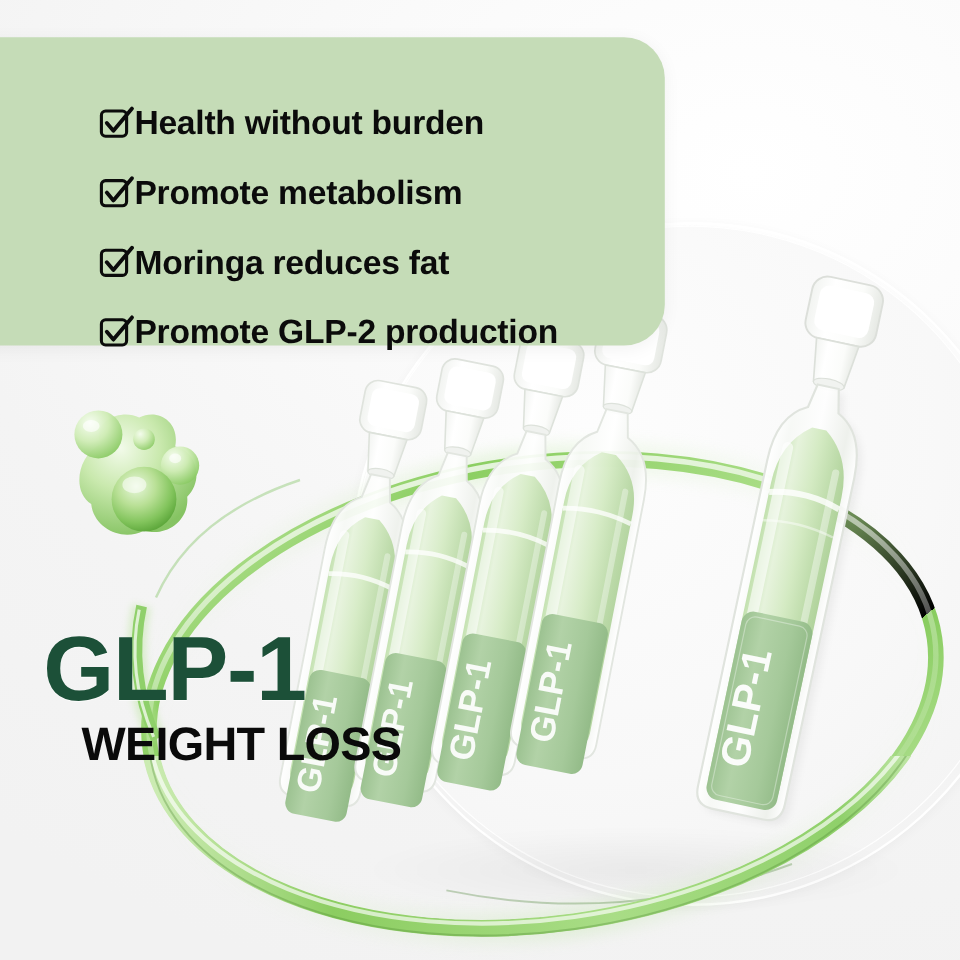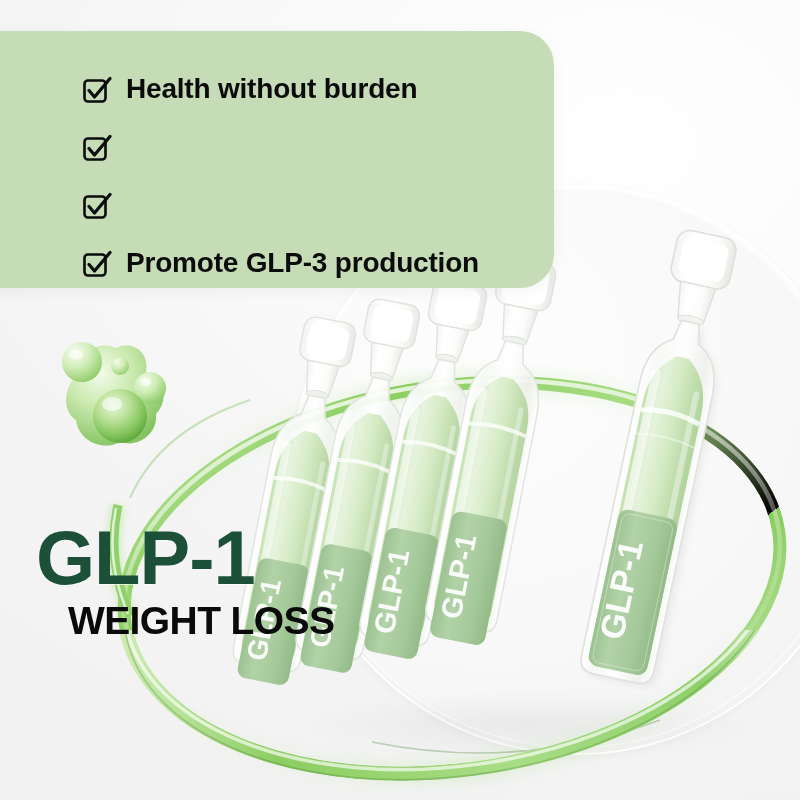--- a/index.html
+++ b/index.html
@@ -76,22 +76,21 @@
   .panel-list {
     position: absolute;
     left: 122px;
     top: 44px;
     display: flex;
     flex-direction: column;
     gap: 16px;
   }
   .feature-row {
     display: flex;
-    align-items: flex-start;
-    gap: 14px;
+    align-items: flex-end;
     height: 42px;
   }
   .chk { width: 30px; height: 30px; flex: 0 0 30px; position: relative; }
   .feature-text {
     font-size: 28px;
     font-weight: 700;
     color: #0b0b0b;
     letter-spacing: -0.2px;
     white-space: nowrap;
     line-height: 1;
@@ -371,39 +370,41 @@
         <span class="feature-text">Health without burden</span>
       </div>
 
       <div class="feature-row">
         <span class="chk">
           <svg width="30" height="30" viewBox="0 0 30 30">
             <rect x="2.5" y="5.5" width="21" height="21" rx="3.5" fill="none" stroke="#0b0b0b" stroke-width="2.6"></rect>
             <path d="M7 15.5 L12.5 22 L28 3.5" fill="none" stroke="#0b0b0b" stroke-width="3.2" stroke-linecap="round" stroke-linejoin="round"></path>
           </svg>
         </span>
+        <span class="feature-text">Promote metabolism</span>
       </div>
 
       <div class="feature-row">
         <span class="chk">
           <svg width="30" height="30" viewBox="0 0 30 30">
             <rect x="2.5" y="5.5" width="21" height="21" rx="3.5" fill="none" stroke="#0b0b0b" stroke-width="2.6"></rect>
             <path d="M7 15.5 L12.5 22 L28 3.5" fill="none" stroke="#0b0b0b" stroke-width="3.2" stroke-linecap="round" stroke-linejoin="round"></path>
           </svg>
         </span>
+        <span class="feature-text">Moringa reduces fat</span>
       </div>
 
       <div class="feature-row">
         <span class="chk">
           <svg width="30" height="30" viewBox="0 0 30 30">
             <rect x="2.5" y="5.5" width="21" height="21" rx="3.5" fill="none" stroke="#0b0b0b" stroke-width="2.6"></rect>
             <path d="M7 15.5 L12.5 22 L28 3.5" fill="none" stroke="#0b0b0b" stroke-width="3.2" stroke-linecap="round" stroke-linejoin="round"></path>
           </svg>
         </span>
-        <span class="feature-text">Promote GLP-3 production</span>
+        <span class="feature-text">Promote GLP-2 production</span>
       </div>
 
     </div>
   </div>
 
   <div class="headline">
     <div class="brand">GLP-1</div>
     <div class="sub1">WEIGHT LOSS</div>
   </div>
 

